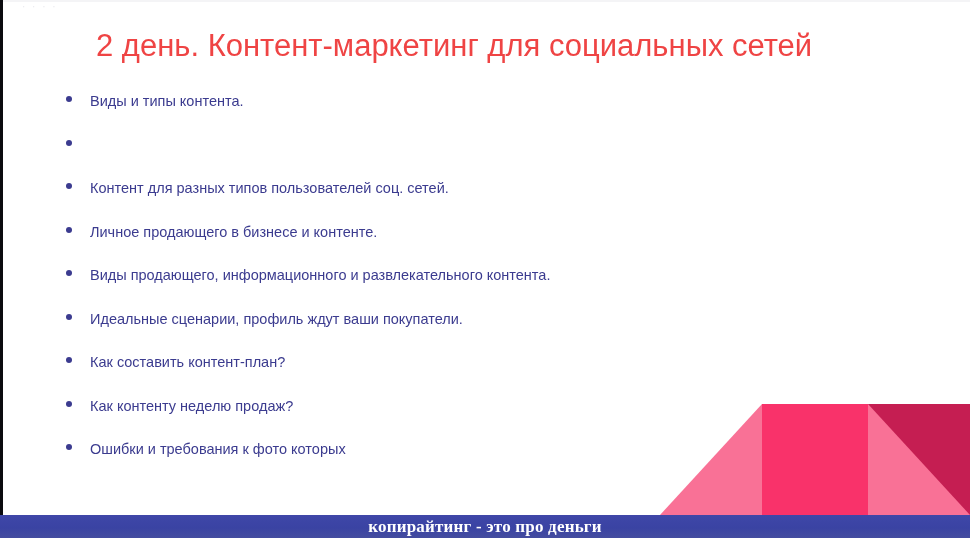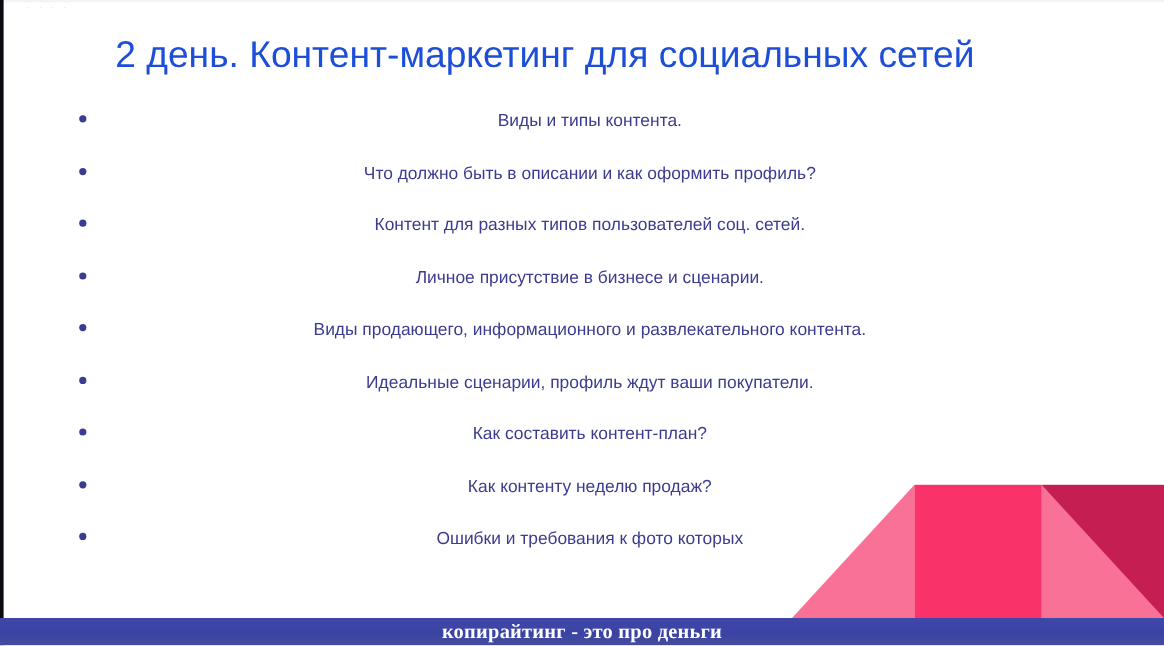--- a/index.html
+++ b/index.html
@@ -39,35 +39,34 @@
 
   
   .slide-title {
     position: absolute;
     left: 96px;
     top: 26px;
     width: 800px;
     font-size: 31px;
     line-height: 40px;
     font-weight: 400;
-    color: #1d4ed8;
+    color: #ef4444;
     white-space: nowrap;
     letter-spacing: 0px;
   }
 
   
   .bullet-list {
     position: absolute;
     left: 63px;
     top: 88px;
     width: 830px;
     margin: 0;
     padding: 0;
     list-style: none;
-    text-align: center;
   }
   .bullet-item {
     position: relative;
     height: 43.5px;
     padding-left: 27px;
     color: #3b3b8f;
     font-size: 14.5px;
     line-height: 26px;
     white-space: nowrap;
   }
@@ -135,29 +134,28 @@
 
   <div class="slide-title">2 день. Контент-маркетинг для социальных сетей</div>
 
   <ul class="bullet-list">
     <li class="bullet-item">
       <span class="bullet-dot"></span>
       <span class="bullet-text">Виды и типы контента.</span>
     </li>
     <li class="bullet-item">
       <span class="bullet-dot"></span>
-      <span class="bullet-text">Что должно быть в описании и как оформить профиль?</span>
     </li>
     <li class="bullet-item">
       <span class="bullet-dot"></span>
       <span class="bullet-text">Контент для разных типов пользователей соц. сетей.</span>
     </li>
     <li class="bullet-item">
       <span class="bullet-dot"></span>
-      <span class="bullet-text">Личное присутствие в бизнесе и сценарии.</span>
+      <span class="bullet-text">Личное продающего в бизнесе и контенте.</span>
     </li>
     <li class="bullet-item">
       <span class="bullet-dot"></span>
       <span class="bullet-text">Виды продающего, информационного и развлекательного контента.</span>
     </li>
     <li class="bullet-item">
       <span class="bullet-dot"></span>
       <span class="bullet-text">Идеальные сценарии, профиль ждут ваши покупатели.</span>
     </li>
     <li class="bullet-item">

